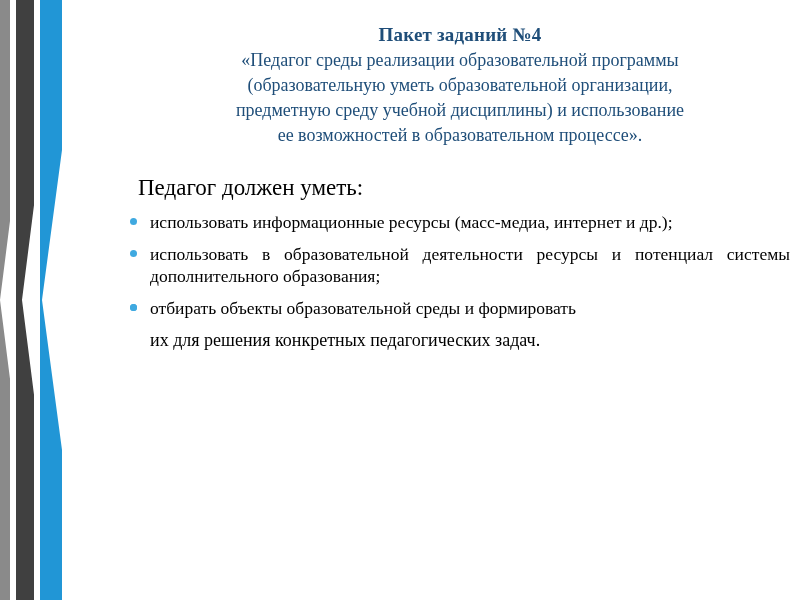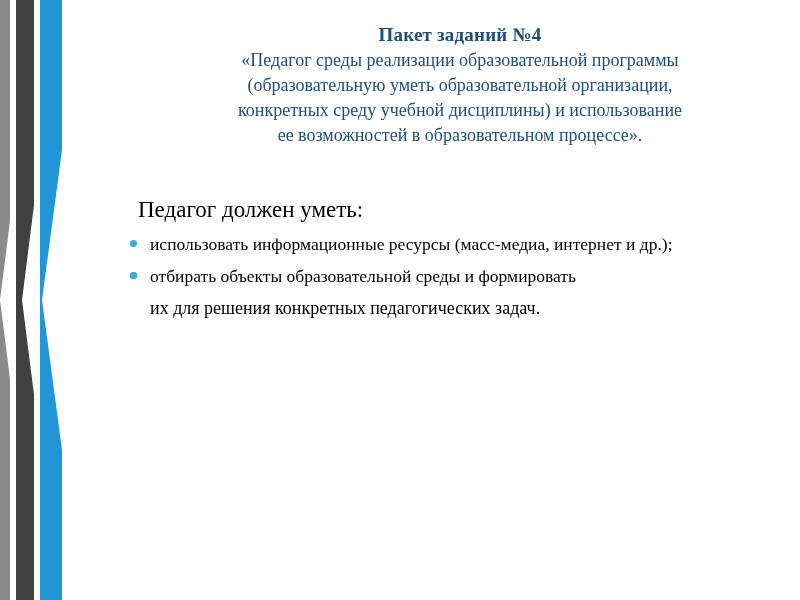--- a/index.html
+++ b/index.html
@@ -61,21 +61,21 @@
   }
   .title-rest {
     font-size: 18px;
     line-height: 24px;
     margin-top: 1px;
   }
 
   .body-block {
     position: absolute;
     left: 0px;
-    top: 197px;
+    top: 175px;
     width: 690px;
   }
 
   .lead {
     font-size: 23px;
     color: #000000;
     margin: 0 0 10px 28px;
     font-family: "Liberation Serif", serif;
   }
 
@@ -132,34 +132,35 @@
       <polygon points="62,0 102,0 64,300 102,600 62,600" fill="#ffffff"></polygon>
     </svg>
   </div>
 
   <div class="content">
 
     <div class="title-block">
       <div class="title-line1">Пакет заданий №4</div>
       <div class="title-rest">«Педагог среды реализации образовательной программы</div>
       <div class="title-rest">(образовательную уметь образовательной организации,</div>
-      <div class="title-rest">конкретных среду учебной дисциплины) и использование</div>
+      <div class="title-rest">предметную среду учебной дисциплины) и использование</div>
       <div class="title-rest">ее возможностей в образовательном процессе».</div>
     </div>
 
     <div class="body-block">
       <div class="lead">Педагог должен уметь:</div>
 
       <ul class="bullets">
         <li>
           <span class="dot"></span>
           <span>использовать информационные ресурсы (масс-медиа, интернет и др.);</span>
         </li>
         <li>
           <span class="dot"></span>
+          <span>использовать в образовательной деятельности ресурсы и потенциал системы дополнительного образования;</span>
         </li>
         <li>
           <span class="dot"></span>
         </li>
         <li class="no-justify">
           <span class="dot"></span>
           <span>отбирать объекты образовательной среды и формировать</span>
         </li>
       </ul>
 

